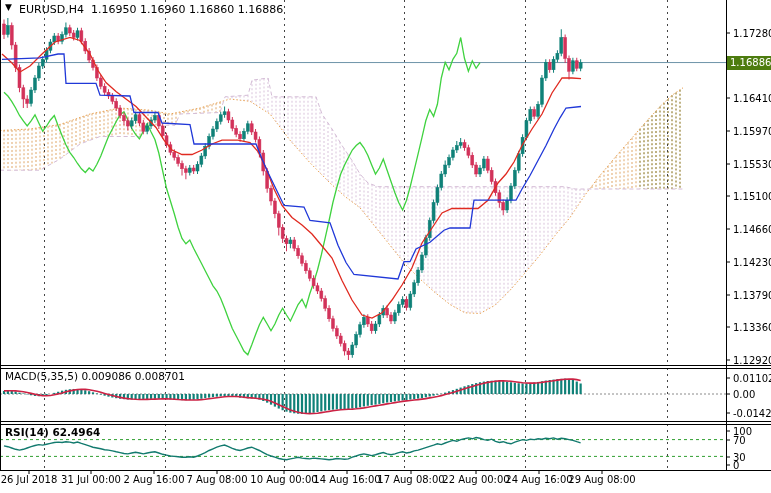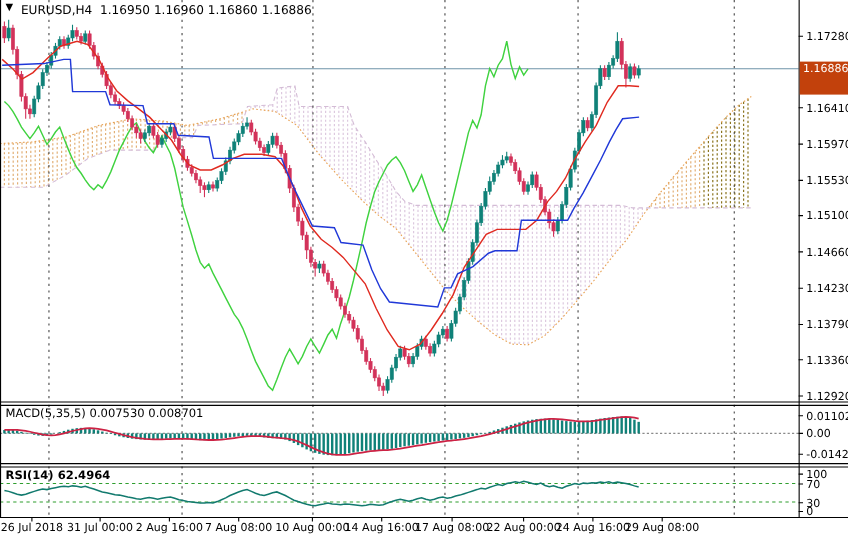--- a/index.html
+++ b/index.html
@@ -4,21 +4,21 @@
 <style>
   html,body{margin:0;padding:0;background:#fff;}
   body{font-family:"DejaVu Sans",sans-serif;}
   #chart-window{position:relative;width:771px;height:493px;background:#fff;overflow:hidden;}
   #plot{position:absolute;left:0;top:0;}
   .overlay{position:absolute;color:#000;white-space:pre;}
   #symbol-bar{left:19px;top:3px;font-size:11px;text-align:right;}
   #dropdown-arrow{left:5px;top:2px;font-size:9px;cursor:pointer;}
   #macd-label{left:5px;top:370px;font-size:10.5px;}
   #rsi-label{left:5px;top:426px;font-size:10.5px;font-weight:bold;}
-  #price-tag{left:727px;top:56px;width:44px;height:30px;background:#c2410c;color:#fff;
+  #price-tag{left:727px;top:56px;width:44px;height:14px;background:#4d7c0f;color:#fff;
              font-size:10px;line-height:14px;text-align:left;padding-left:3px;box-sizing:border-box;}
 </style>
 </head>
 <body>
 
 <div id="chart-window">
   <svg id="plot" width="771" height="493" viewBox="0 0 771 493">
       <g>
         <line x1="0" y1="130.5000000000009" x2="0" y2="170.2499999999999" stroke="#e2b077" stroke-width="1.1" stroke-dasharray="2 2"></line>
         <line x1="4" y1="130.30000000000126" x2="4" y2="170.2499999999999" stroke="#e2b077" stroke-width="1.1" stroke-dasharray="2 2"></line>
@@ -739,16 +739,16 @@
       <text x="217" y="483" font-size="10" fill="#000000" text-anchor="middle">7 Aug 08:00</text>
       <text x="284" y="483" font-size="10" fill="#000000" text-anchor="middle">10 Aug 00:00</text>
       <text x="347" y="483" font-size="10" fill="#000000" text-anchor="middle">14 Aug 16:00</text>
       <text x="411" y="483" font-size="10" fill="#000000" text-anchor="middle">17 Aug 08:00</text>
       <text x="476" y="483" font-size="10" fill="#000000" text-anchor="middle">22 Aug 00:00</text>
       <text x="539" y="483" font-size="10" fill="#000000" text-anchor="middle">24 Aug 16:00</text>
       <text x="602" y="483" font-size="10" fill="#000000" text-anchor="middle">29 Aug 08:00</text>
     </svg>
   <span class="overlay" id="dropdown-arrow">▼</span>
   <span class="overlay" id="symbol-bar">EURUSD,H4  1.16950 1.16960 1.16860 1.16886</span>
-  <span class="overlay" id="macd-label">MACD(5,35,5) 0.007530 0.008701</span>
+  <span class="overlay" id="macd-label">MACD(5,35,5) 0.009086 0.008701</span>
   <span class="overlay" id="rsi-label">RSI(14) 62.4964</span>
   <span class="overlay" id="price-tag">1.16886</span>
 </div>
 
 </body></html>

